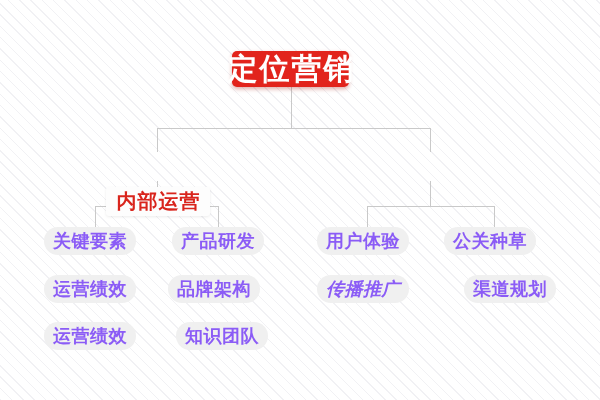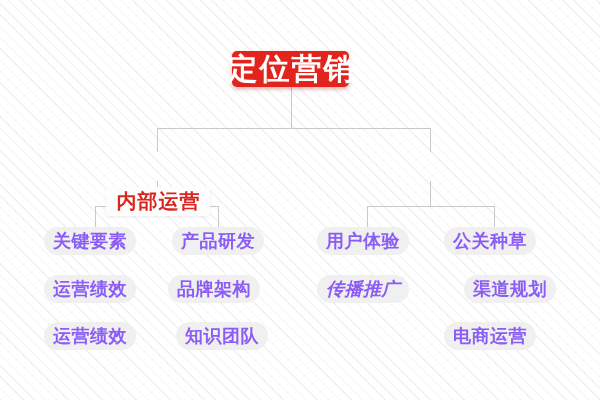--- a/index.html
+++ b/index.html
@@ -98,15 +98,14 @@
   <div class="node leaf-node" style="left:172px; top:227px;">产品研发</div>
   <div class="node leaf-node" style="left:44px;  top:275px;">运营绩效</div>
   <div class="node leaf-node" style="left:168px; top:275px;text-align:center;">品牌架构</div>
   <div class="node leaf-node" style="left:44px;  top:322px;">运营绩效</div>
   <div class="node leaf-node" style="left:176px; top:322px;">知识团队</div>
 
   <div class="node leaf-node" style="left:444px; top:227px;">公关种草</div>
   <div class="node leaf-node" style="left:317px; top:227px;">用户体验</div>
   <div class="node leaf-node" style="left:317px; top:275px;font-style:italic;">传播推广</div>
   <div class="node leaf-node" style="left:464px; top:275px;">渠道规划</div>
-  <div class="node leaf-node" style="left:444px; top:322px;">电商运营</div>
 
 </div>
 
 </body></html>

